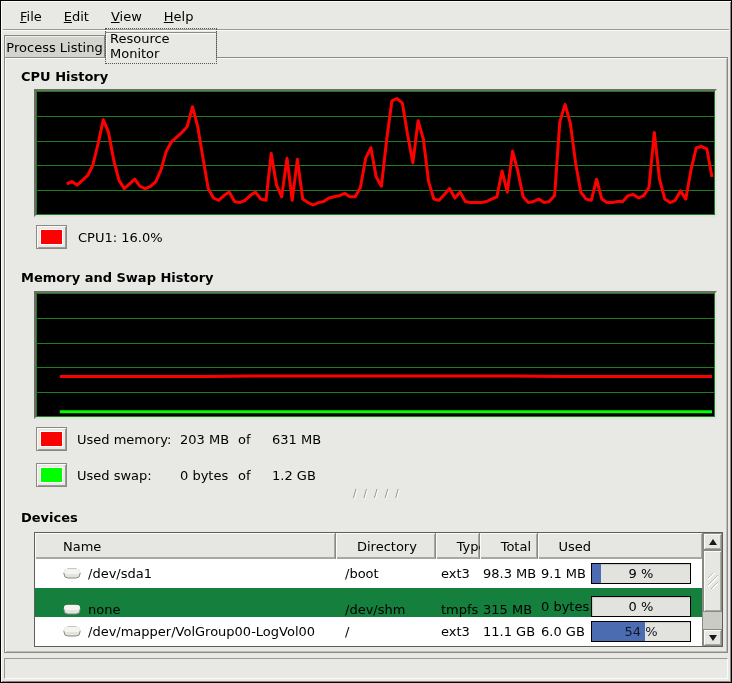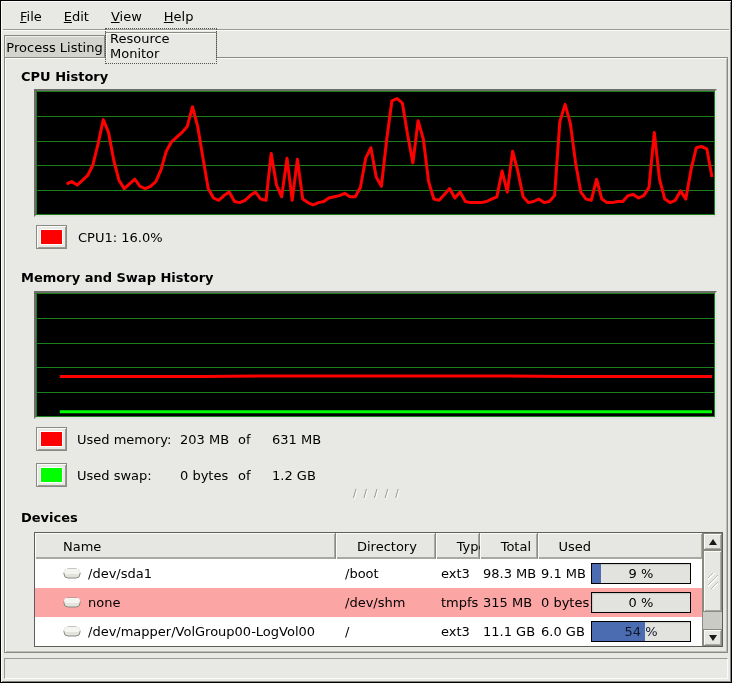--- a/index.html
+++ b/index.html
@@ -51,21 +51,21 @@
   
   .table-frame{position:absolute;left:29px;top:474px;width:689px;height:115px;
     border:1px solid #5f5f59;background:#fff;display:flex;}
   .table-main{width:667px;display:flex;flex-direction:column;}
   .thead{display:flex;height:26px;flex:none;}
   .th{background:#e6e6e2;border-right:1px solid #8a8a82;
     box-shadow:inset 1px 1px 0 #fbfbf9, inset -1px -2px 0 #a9a9a3;
     display:flex;align-items:center;padding-left:21px;}
   .th:last-child{border-right:none;}
   .tr{display:flex;height:29px;align-items:center;background:#fff;}
-  .tr.alt{background:#fca5a5;}
+  .tr.alt{background:#15803d;align-items:flex-end;}
   .col-name{width:302px;display:flex;align-items:center;padding-left:28px;}
   .col-dir{width:100px;padding-left:8px;}
   .col-type{width:44px;padding-left:4px;}
   .col-total{width:58px;padding-left:2px;}
   .col-used{width:163px;display:flex;align-items:center;padding-left:2px;}
   .used-text{width:50px;}
   .disk-icon{margin-right:7px;flex:none;}
   .pbar{position:relative;width:100px;height:21px;border:1px solid #000;
     background:#e2e2de;box-shadow:inset 1px 1px 1px #c9c9c4;}
   .pfill{position:absolute;left:0;top:0;bottom:0;background:#4b6cb0;}

